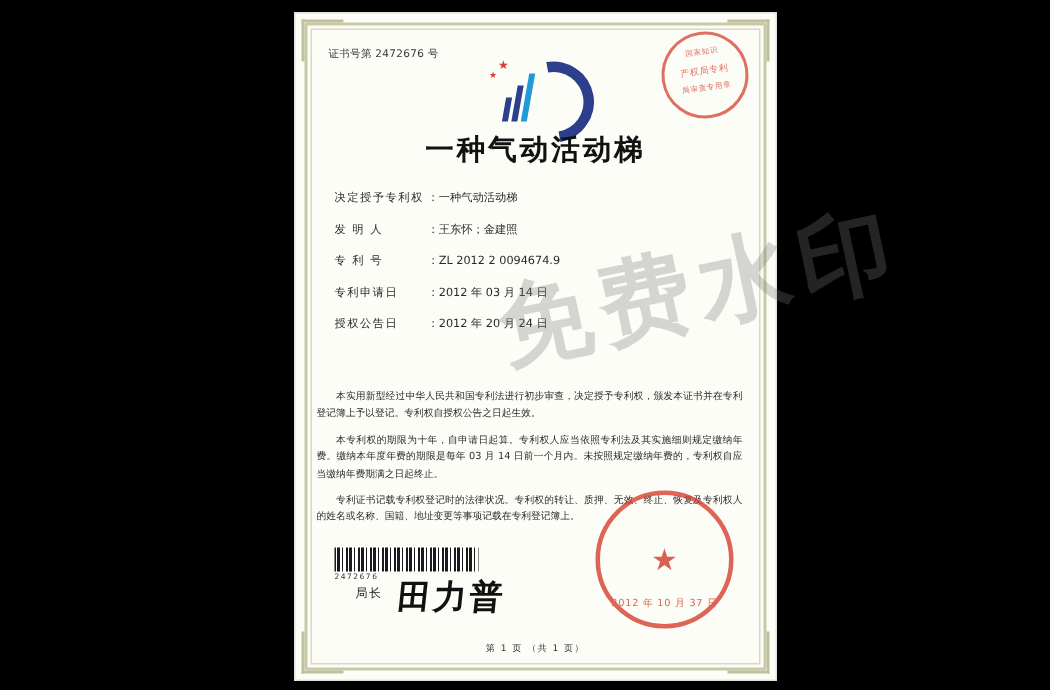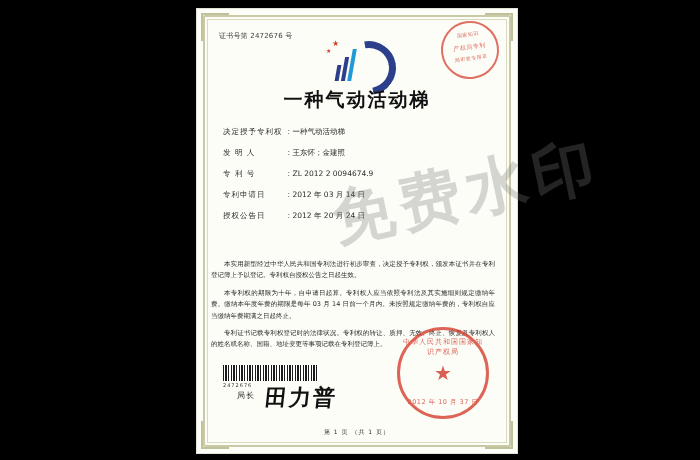--- a/index.html
+++ b/index.html
@@ -340,21 +340,20 @@
       <p>专利证书记载专利权登记时的法律状况。专利权的转让、质押、无效、终止、恢复及专利权人的姓名或名称、国籍、地址变更等事项记载在专利登记簿上。</p>
     </div>
 
     <div class="barcode"></div>
     <div class="barcode-num">2472676</div>
 
     <div class="sign-label">局长</div>
     <div class="signature">田力普</div>
 
     <div class="bottom-seal">
-      <div class="arc-top">中华人民共和国国家知识产权局</div>
       <div class="bs-star">★</div>
       <div class="arc-bottom">2012 年 10 月 37 日</div>
     </div>
 
     <div class="page-footer">第 1 页 （共 1 页）</div>
   </div>
 
   <div class="watermark">免费水印</div>
 
 </div>

